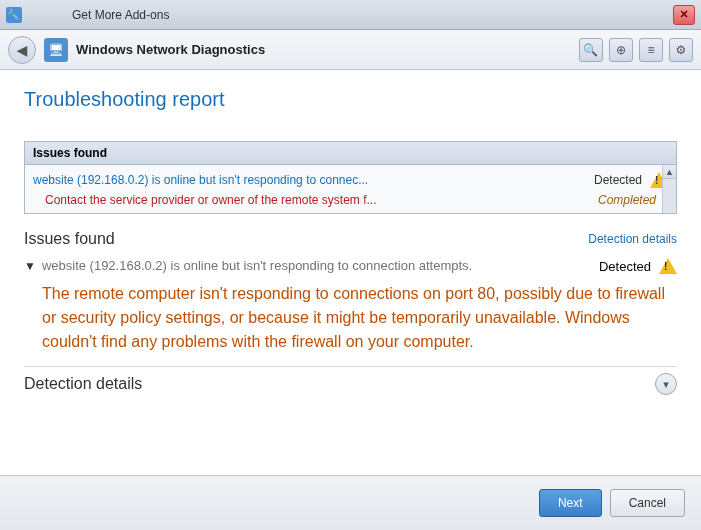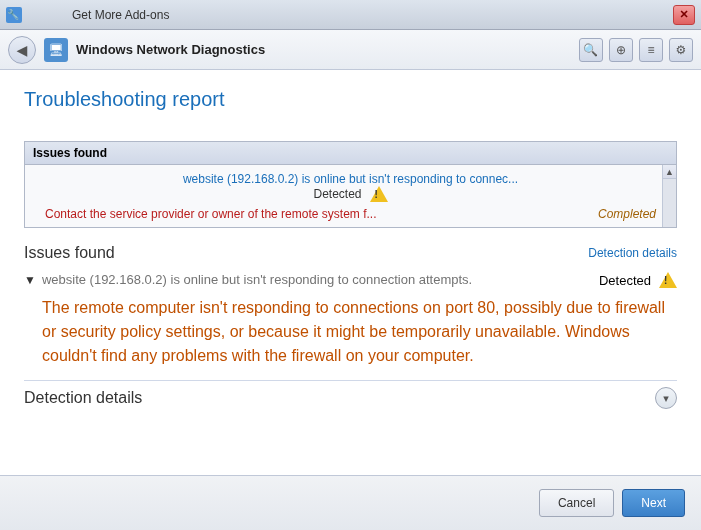--- a/index.html
+++ b/index.html
@@ -152,21 +152,20 @@
       padding: 4px 6px;
       max-height: 65px;
       overflow: hidden;
       position: relative;
     }
     .summary-row {
       display: flex;
       align-items: center;
       justify-content: space-between;
       padding: 3px 2px;
-      flex-direction: column;
     }
     .summary-link {
       color: #1a6fba;
       text-decoration: none;
       font-size: 12px;
       cursor: pointer;
     }
     .summary-status {
       font-size: 12px;
       color: #333;
@@ -428,15 +427,15 @@
     </div>
   </div>
 
   <div class="detection-section">
     <span class="detection-title">Detection details</span>
     <div class="chevron-down-circle">▾</div>
   </div>
 </div>
 
 <div class="footer">
+  <button class="btn btn-primary">Next</button>
   <button class="btn btn-secondary">Cancel</button>
-  <button class="btn btn-primary">Next</button>
 </div>
 
 </body></html>

